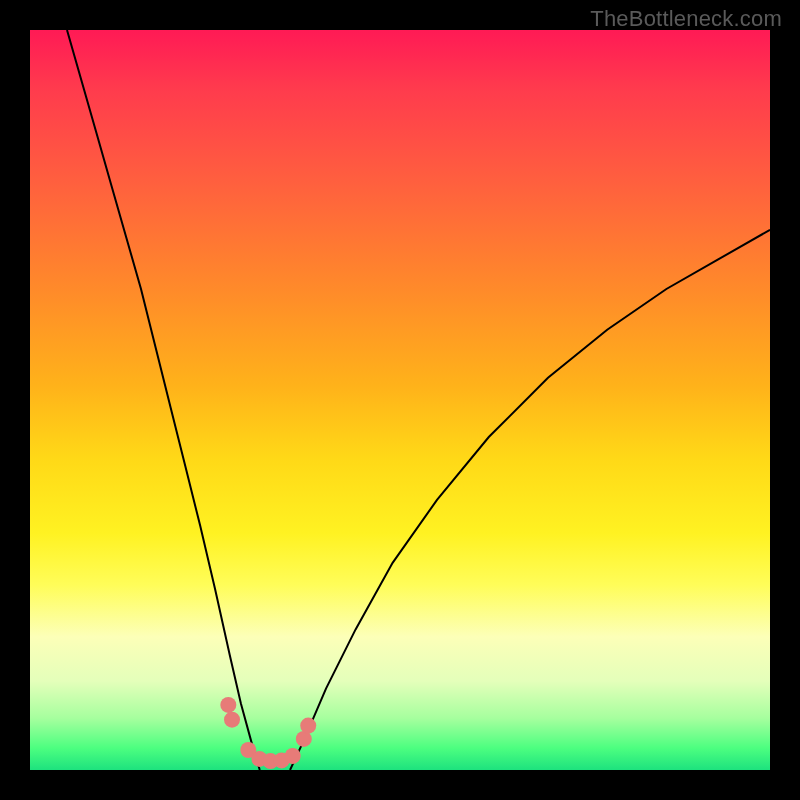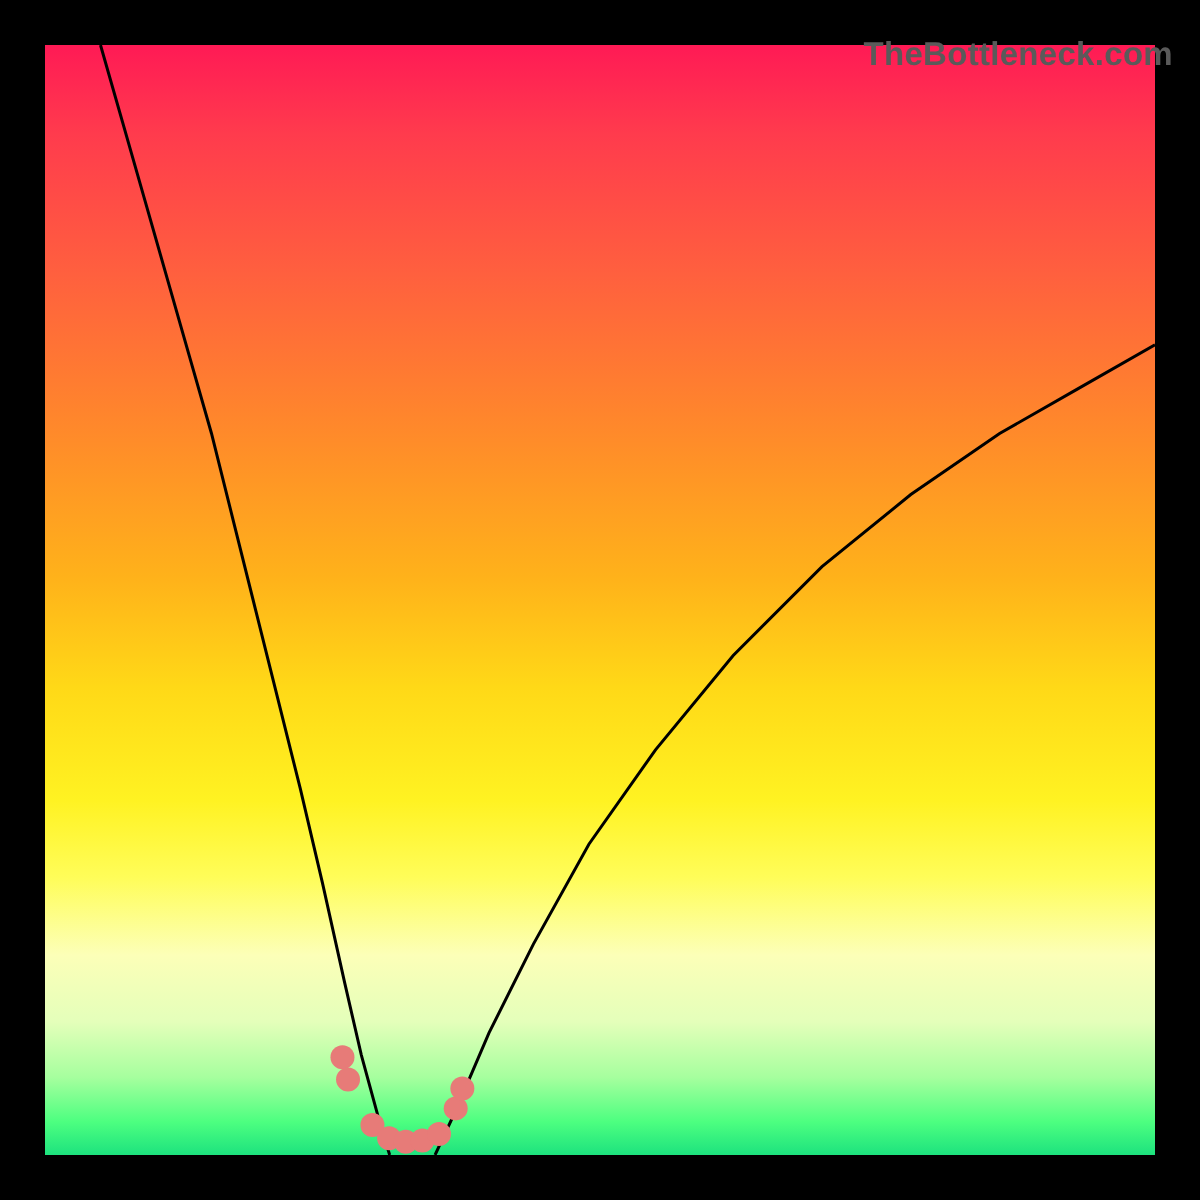--- a/index.html
+++ b/index.html
@@ -10,24 +10,23 @@
     position: relative;
     font-family: Arial, sans-serif;
     overflow: hidden;
   }
   .watermark {
     position: absolute;
     top: 6px;
     right: 18px;
     color: #5a5a5a;
     font-size: 22px;
-    font-weight: 700;
+    font-weight: 400;
     z-index: 10;
     letter-spacing: 0.2px;
-    margin-top: 17px;
   }
   .plot-area {
     position: absolute;
     left: 30px;
     top: 30px;
     width: 740px;
     height: 740px;
     background: linear-gradient(to bottom,
       #ff1a55 0%,
       #ff3b4d 8%,

